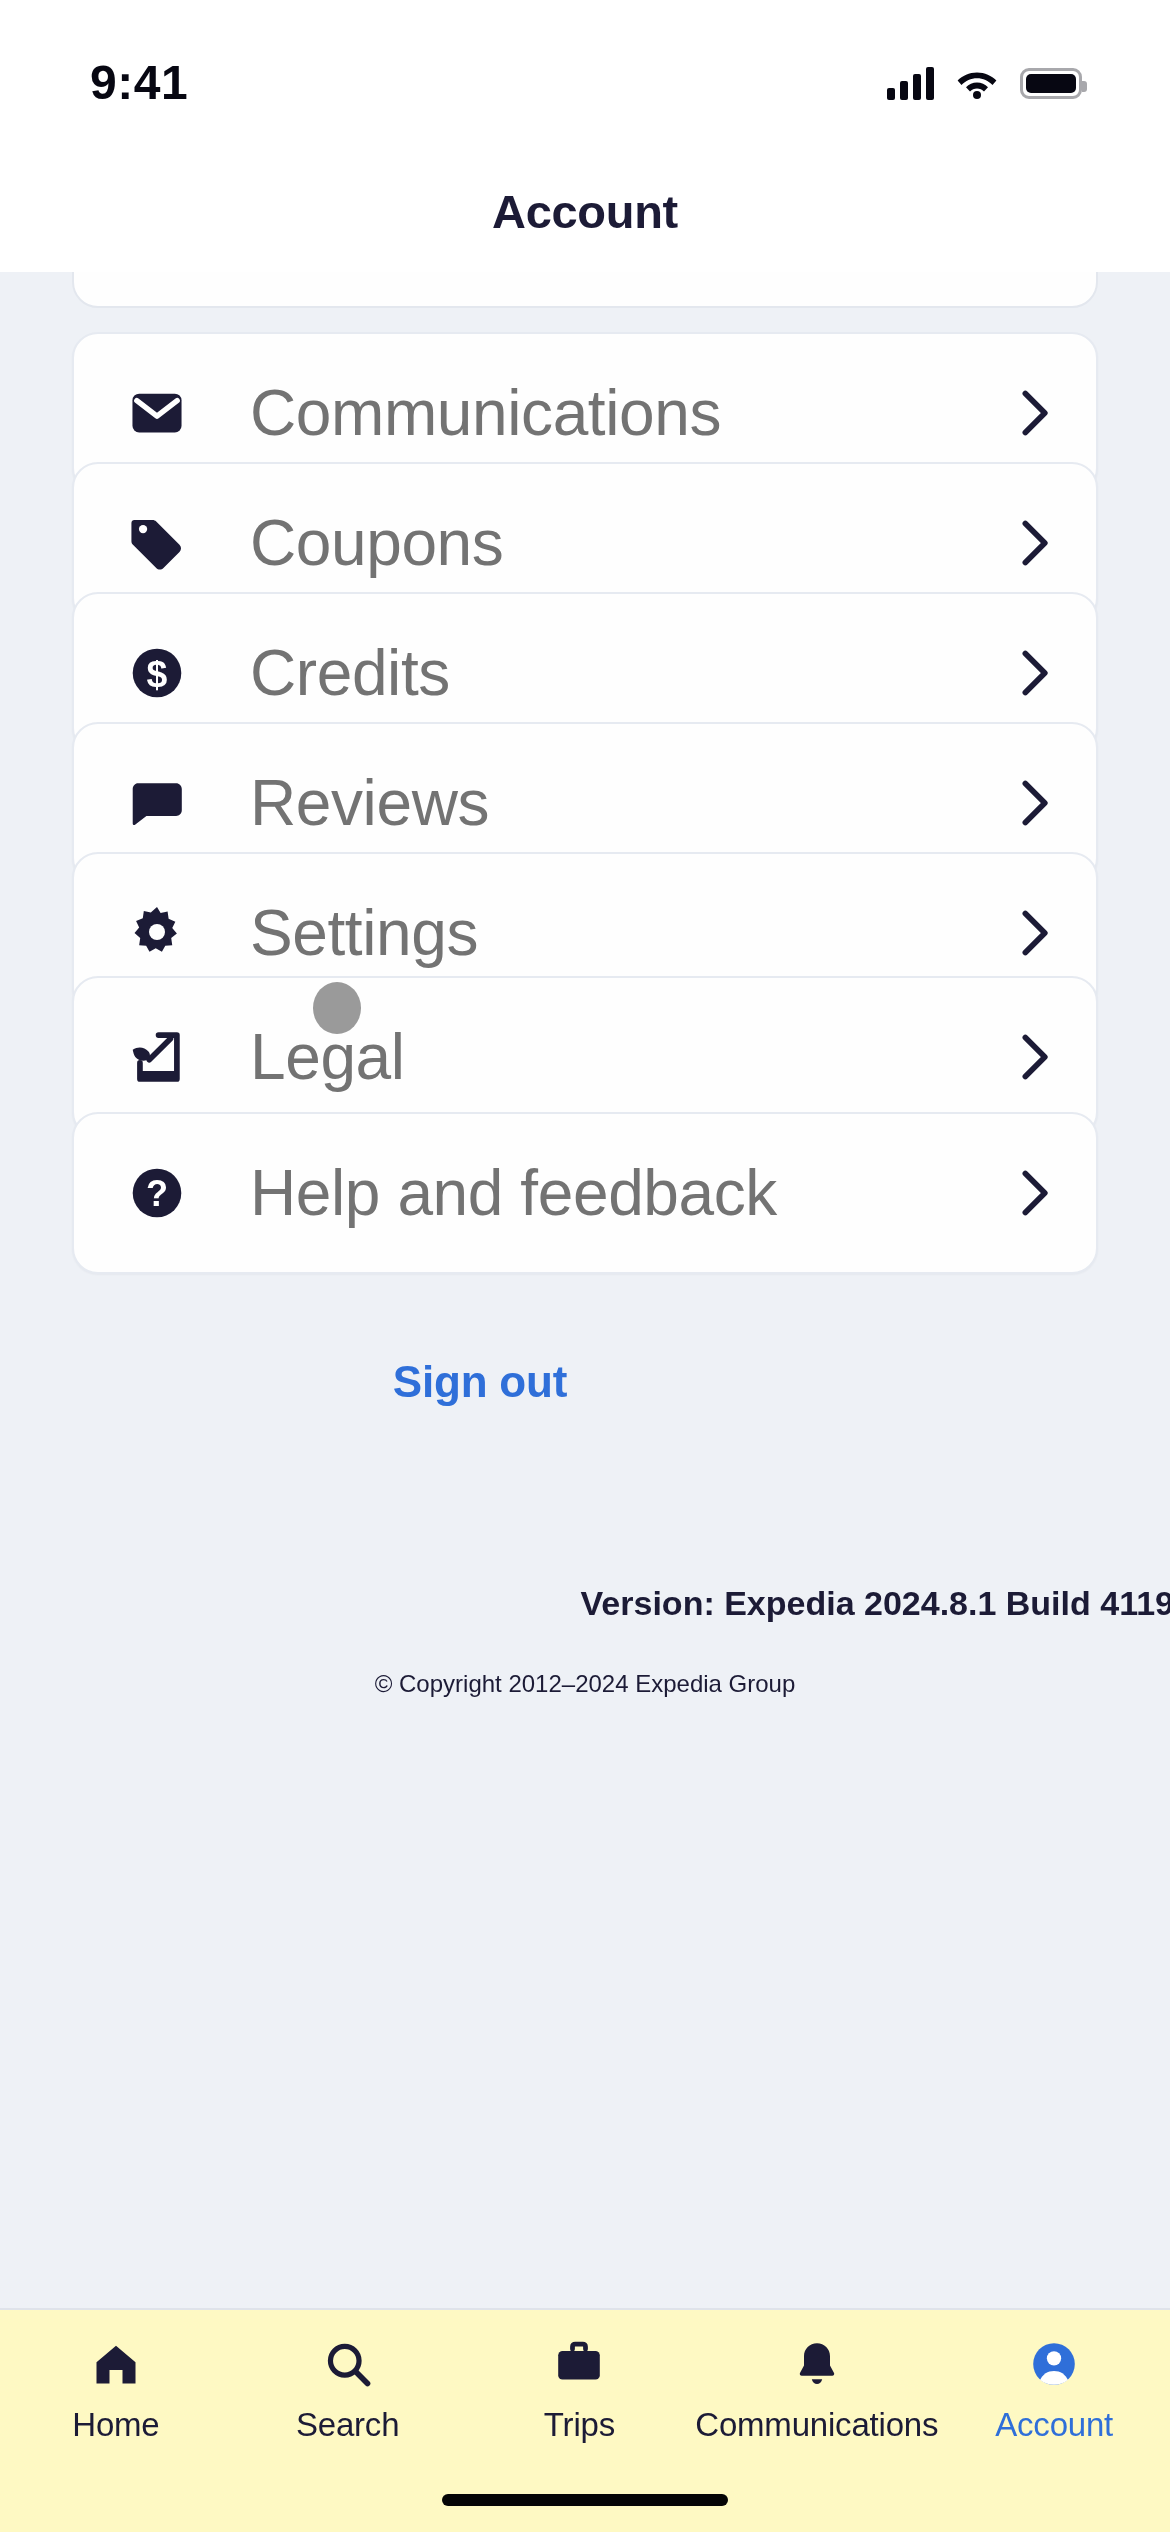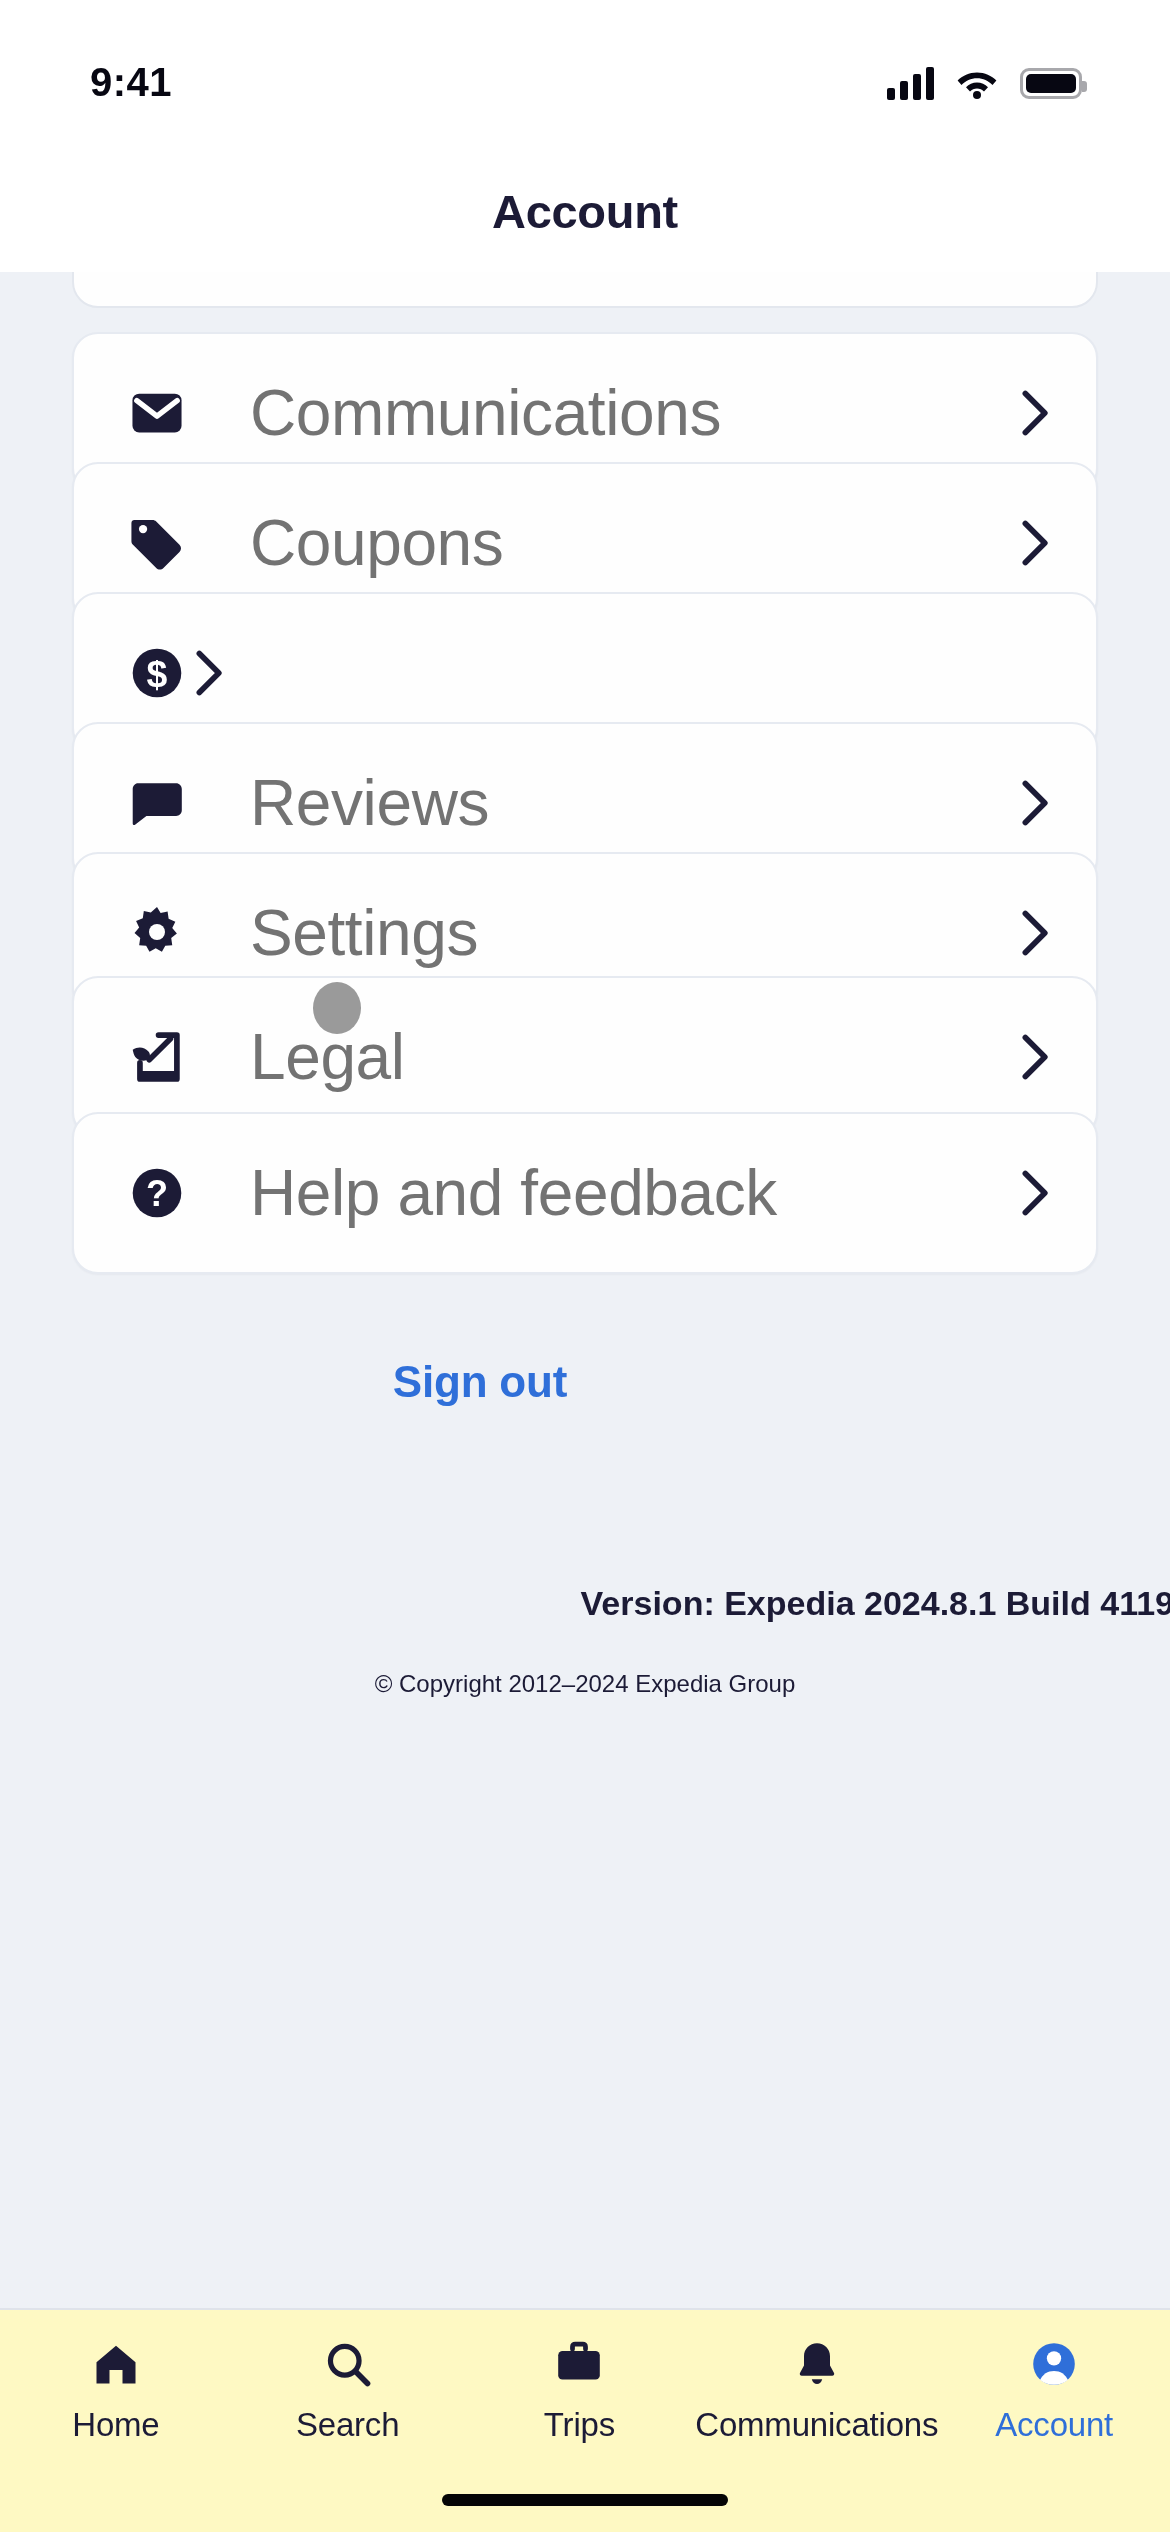--- a/index.html
+++ b/index.html
@@ -13,21 +13,21 @@
   .phone { position:relative; width:1170px; height:2532px; background:#eef1f6; overflow:hidden; }
 
   
   .statusbar {
     position:absolute; top:0; left:0; width:1170px; height:150px;
     background:#ffffff;
     display:flex; align-items:center; justify-content:space-between;
     padding:0 88px 0 90px;
   }
   .status-time {
-    font-size:40px; font-weight:700; color:#070712;
+    font-size:48px; font-weight:700; color:#070712;
     letter-spacing:0.5px; margin-top:14px;
   }
   .status-right { display:flex; align-items:center; gap:22px; margin-top:16px; }
   .bars { display:flex; align-items:flex-end; gap:5px; height:34px; }
   .bars i { display:block; width:8px; background:#070712; border-radius:2px; }
   .bars i:nth-child(1){height:12px;}
   .bars i:nth-child(2){height:19px;}
   .bars i:nth-child(3){height:26px;}
   .bars i:nth-child(4){height:33px;}
   .wifi { width:42px; height:32px; position:relative; }
@@ -178,20 +178,21 @@
       </div>
     </div>
 
     <div class="row" style="top:320px;">
       <div class="row-icon">
         <svg width="62" height="62" viewBox="0 0 24 24">
           <circle cx="12" cy="12" r="9.4" fill="#1c1b36"></circle>
           <text x="12" y="17.4" font-family="Liberation Sans, sans-serif" font-size="14.5" font-weight="700" fill="#ffffff" text-anchor="middle">$</text>
         </svg>
       </div>
+      <div class="row-label">Credits</div>
       <div class="chev">
         <svg width="36" height="52" viewBox="0 0 16 24">
             <path d="M4 3l9 9-9 9" stroke="#1c1b36" stroke-width="2.6" fill="none" stroke-linecap="round" stroke-linejoin="round"></path>
           </svg>
       </div>
     </div>
 
     <div class="row" style="top:450px;">
       <div class="row-icon">
         <svg width="62" height="62" viewBox="0 0 24 24">

